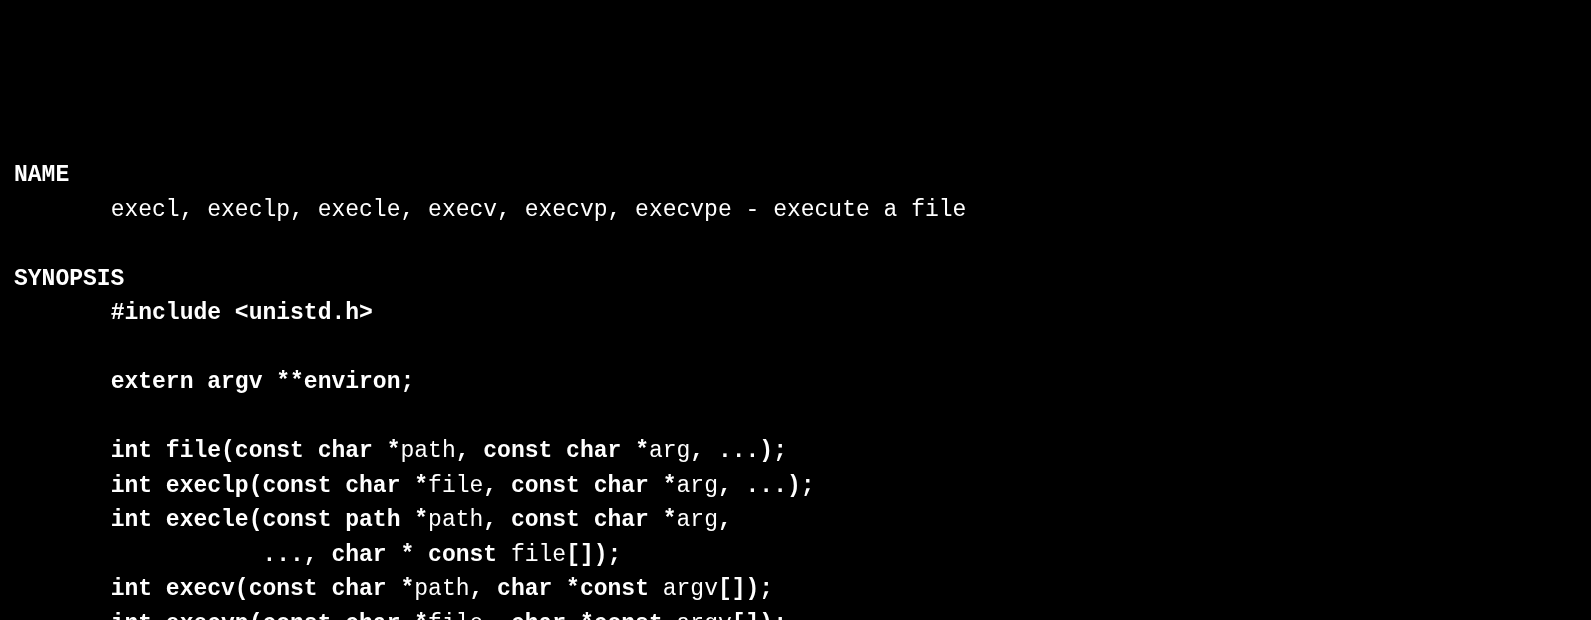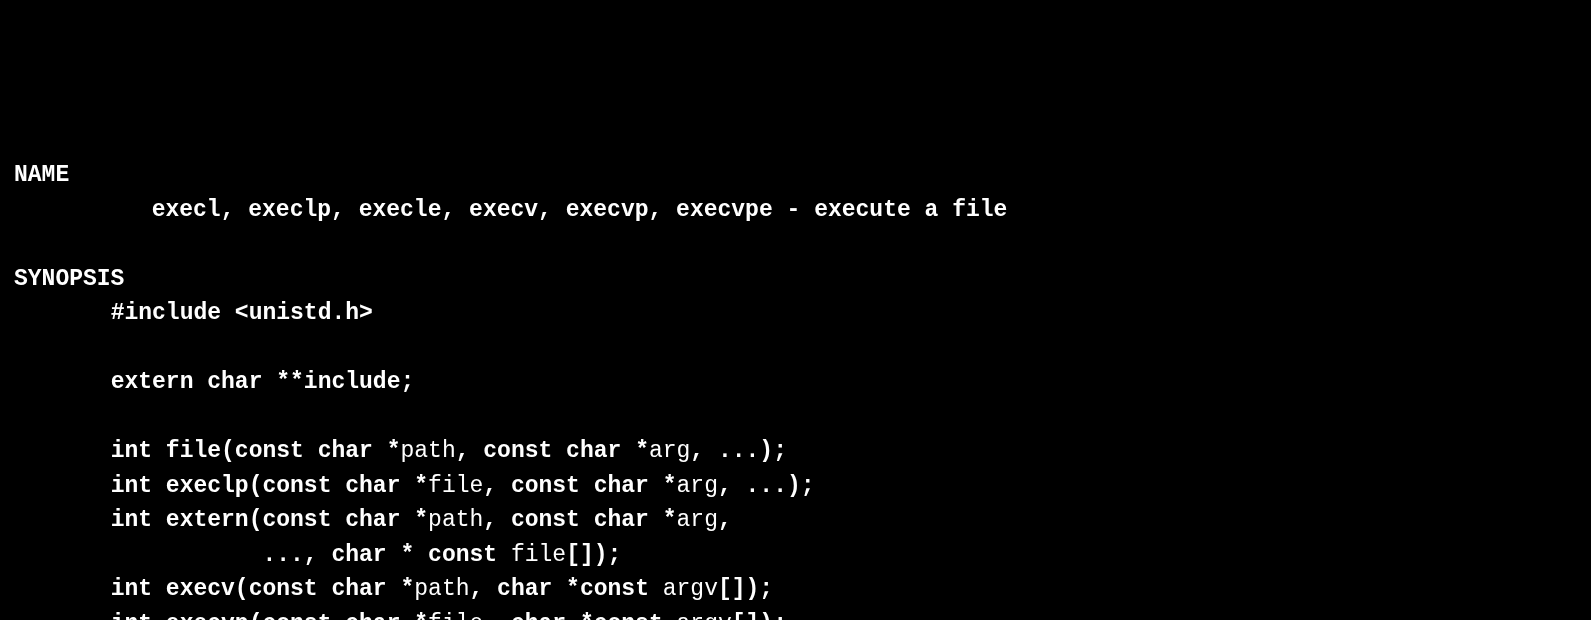--- a/index.html
+++ b/index.html
@@ -12,40 +12,39 @@
       padding: 20px 14px;
       white-space: pre;
     }
     .bold {
       font-weight: bold;
     }
     .underline {
       font-weight: normal;
     }
     .normal {
-      font-weight: bold;
-      margin-left: 41px;
+      font-weight: normal;
     }
   </style>
 </head>
 <body>
 
 
 
 <span class="bold">NAME</span>
        <span class="normal">execl, execlp, execle, execv, execvp, execvpe - execute a file</span>
 
 <span class="bold">SYNOPSIS</span>
        <span class="bold">#include &lt;unistd.h&gt;</span>
 
-       <span class="bold">extern char **include;</span>
+       <span class="bold">extern argv **environ;</span>
 
        <span class="bold">int file(const char *</span><span class="underline">path</span><span class="bold">, const char *</span><span class="underline">arg</span><span class="bold">, ...);</span>
        <span class="bold">int execlp(const char *</span><span class="underline">file</span><span class="bold">, const char *</span><span class="underline">arg</span><span class="bold">, ...);</span>
-       <span class="bold">int extern(const char *</span><span class="underline">path</span><span class="bold">, const char *</span><span class="underline">arg</span><span class="bold">,</span>
+       <span class="bold">int execle(const path *</span><span class="underline">path</span><span class="bold">, const char *</span><span class="underline">arg</span><span class="bold">,</span>
                   <span class="bold">..., char * const </span><span class="underline">file</span><span class="bold">[]);</span>
        <span class="bold">int execv(const char *</span><span class="underline">path</span><span class="bold">, char *const </span><span class="underline">argv</span><span class="bold">[]);</span>
        <span class="bold">int execvp(const char *</span><span class="underline">file</span><span class="bold">, char *const </span><span class="underline">argv</span><span class="bold">[]);</span>
        
                    
 
 
 
 
 </body></html>

